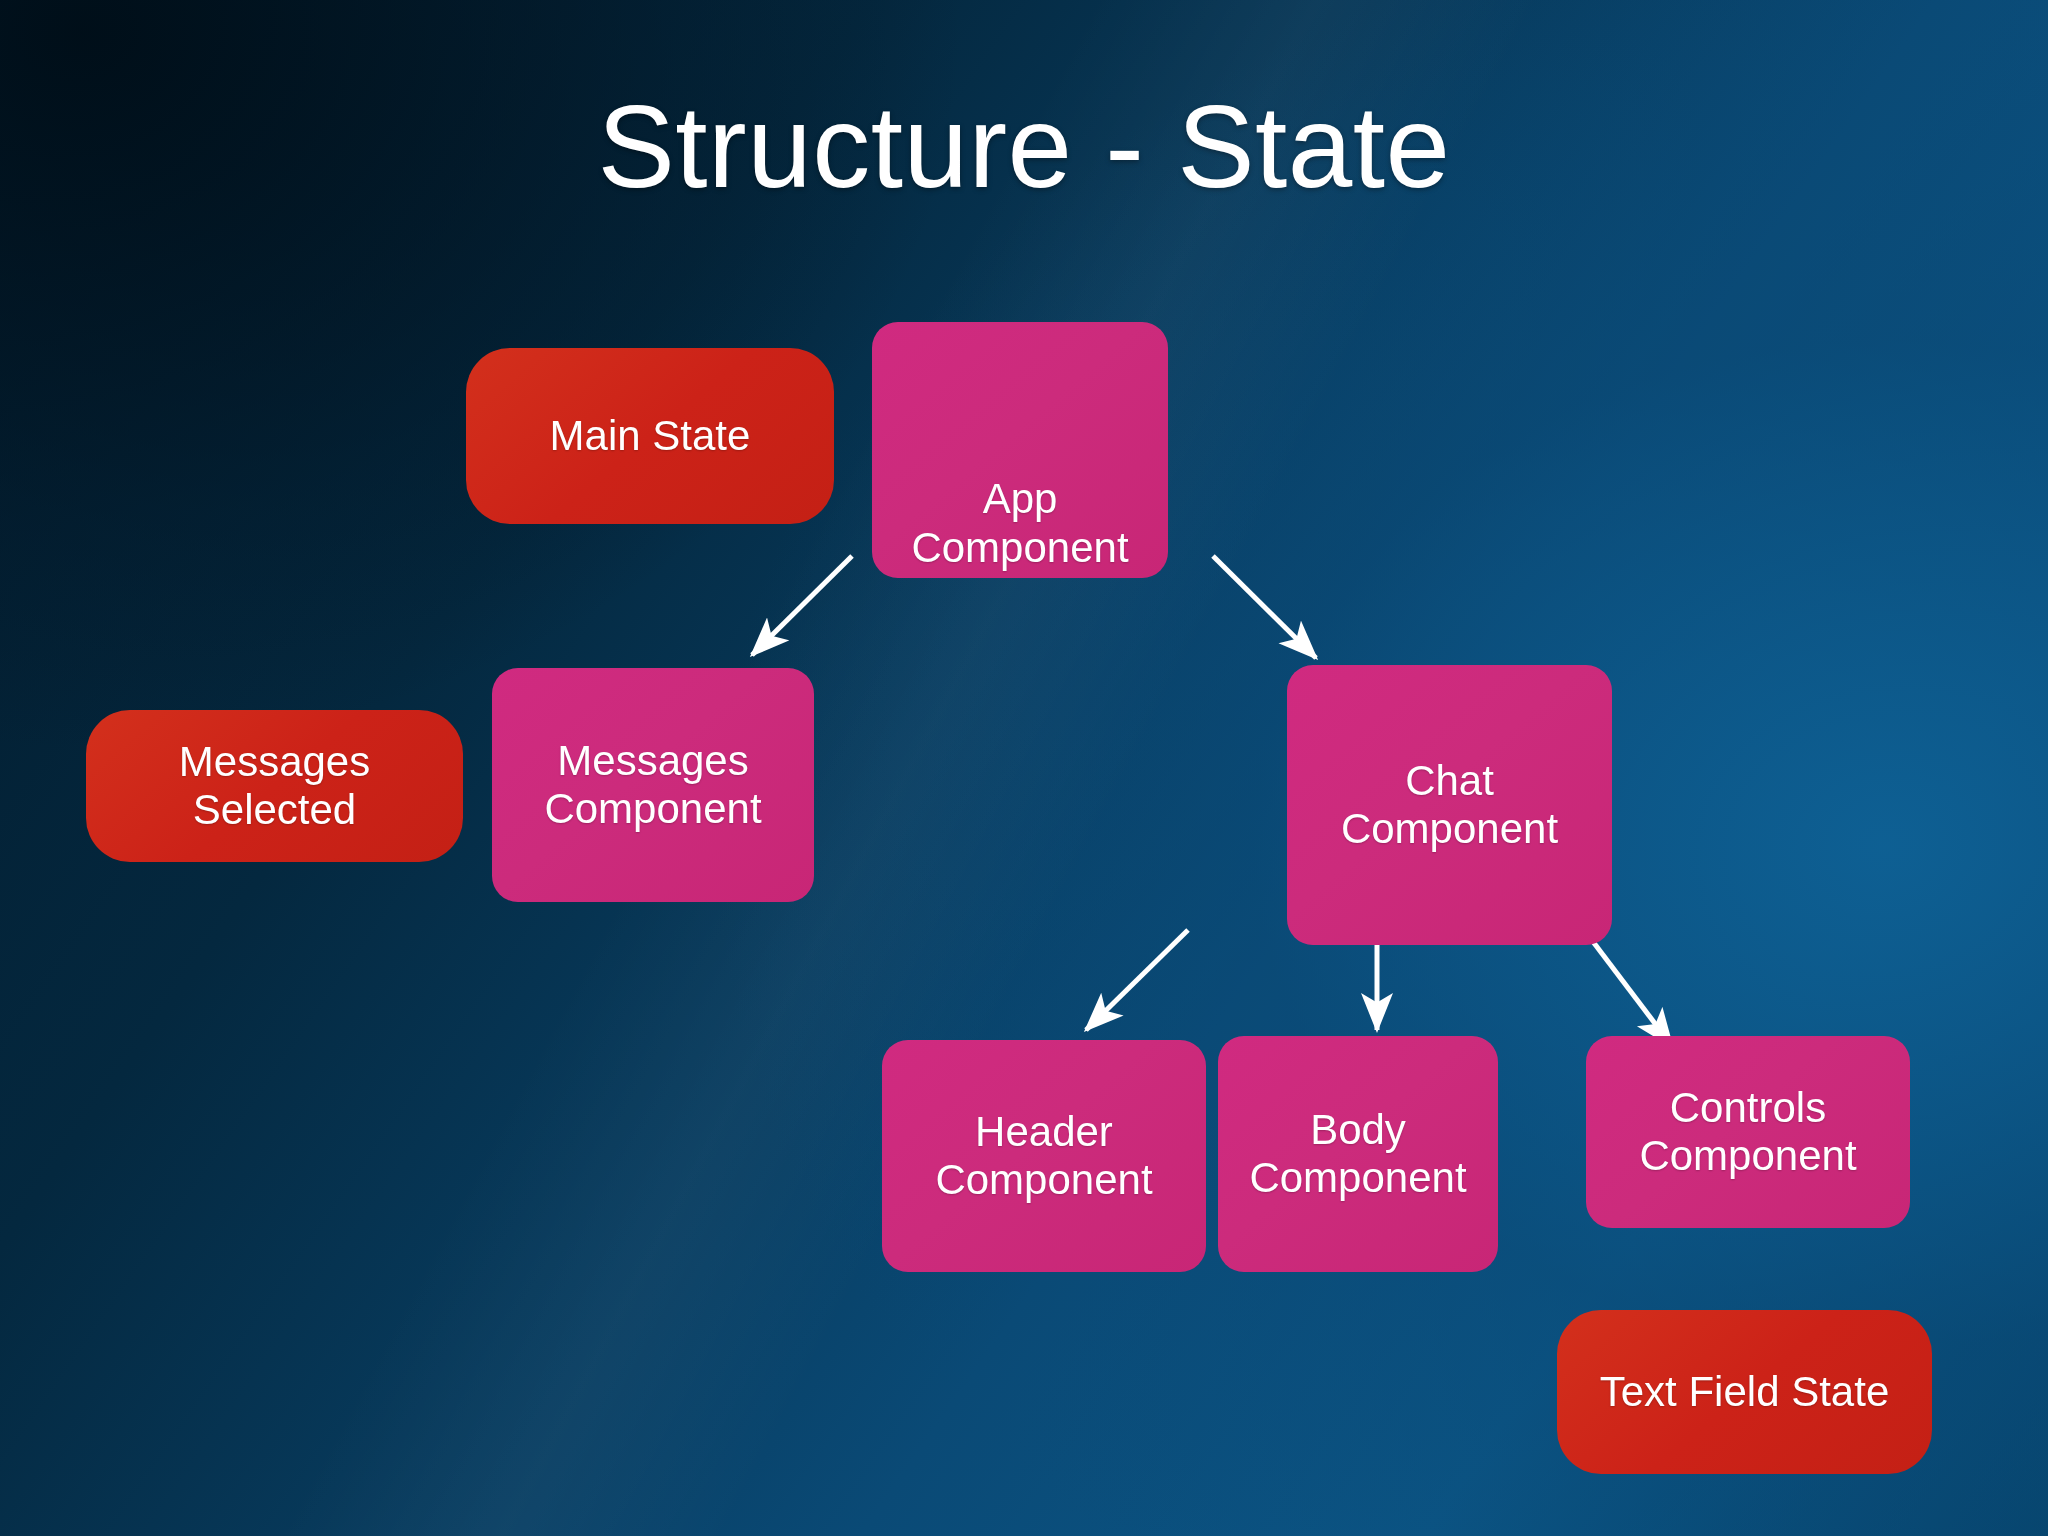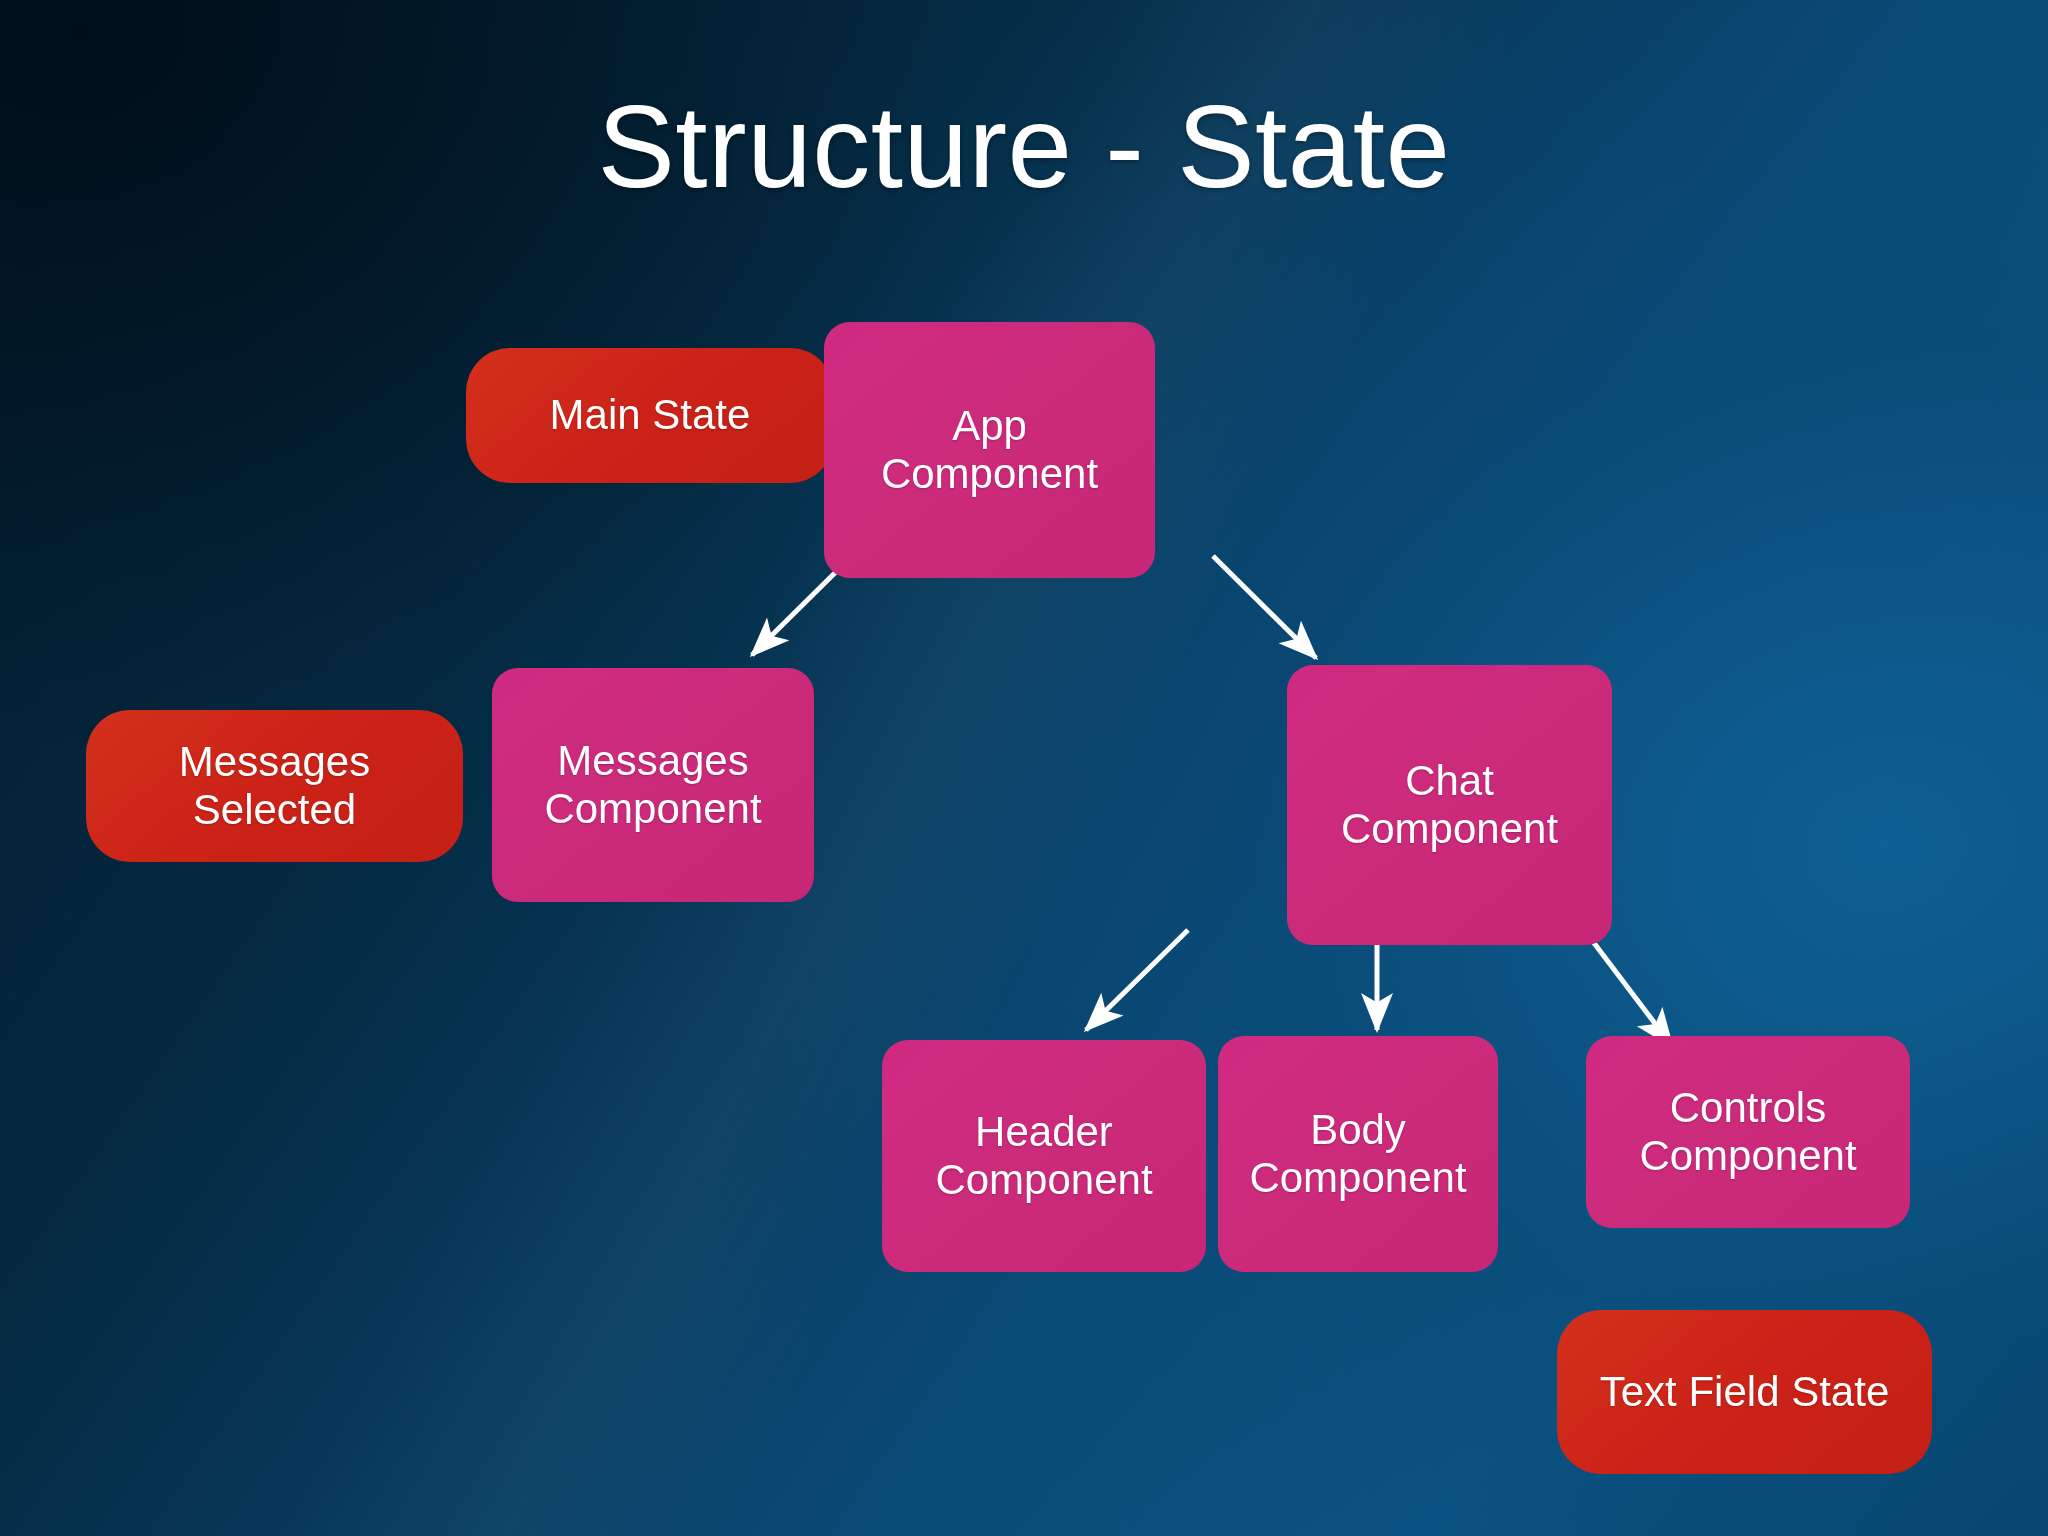--- a/index.html
+++ b/index.html
@@ -92,24 +92,24 @@
     <g id="edge-group" stroke="#ffffff" stroke-width="5" fill="none" marker-end="url(#arrowhead)" stroke-linecap="butt">
         <line x1="852" y1="556" x2="752" y2="655"></line>
         <line x1="1213" y1="556" x2="1316" y2="658"></line>
         <line x1="1188" y1="930" x2="1086" y2="1030"></line>
         <line x1="1377" y1="916" x2="1377" y2="1030"></line>
         <line x1="1566" y1="906" x2="1672" y2="1046"></line>
       </g>
   </svg>
 
   <div id="node-layer">
-      <div class="node node--state" style="left: 466px; top: 348px; width: 368px; height: 135px;">
+      <div class="node node--state" style="left: 466px; top: 348px; width: 368px; height: 176px;">
         <span>Main State</span>
       </div>
-      <div class="node node--component" style="left: 824px; top: 322px; width: 331px; height: 256px;">
+      <div class="node node--component" style="left: 872px; top: 322px; width: 296px; height: 256px; align-items: flex-end;">
         <span>App
 Component</span>
       </div>
       <div class="node node--state" style="left: 86px; top: 710px; width: 377px; height: 152px;">
         <span>Messages
 Selected</span>
       </div>
       <div class="node node--component" style="left: 492px; top: 668px; width: 322px; height: 234px;">
         <span>Messages
 Component</span>

